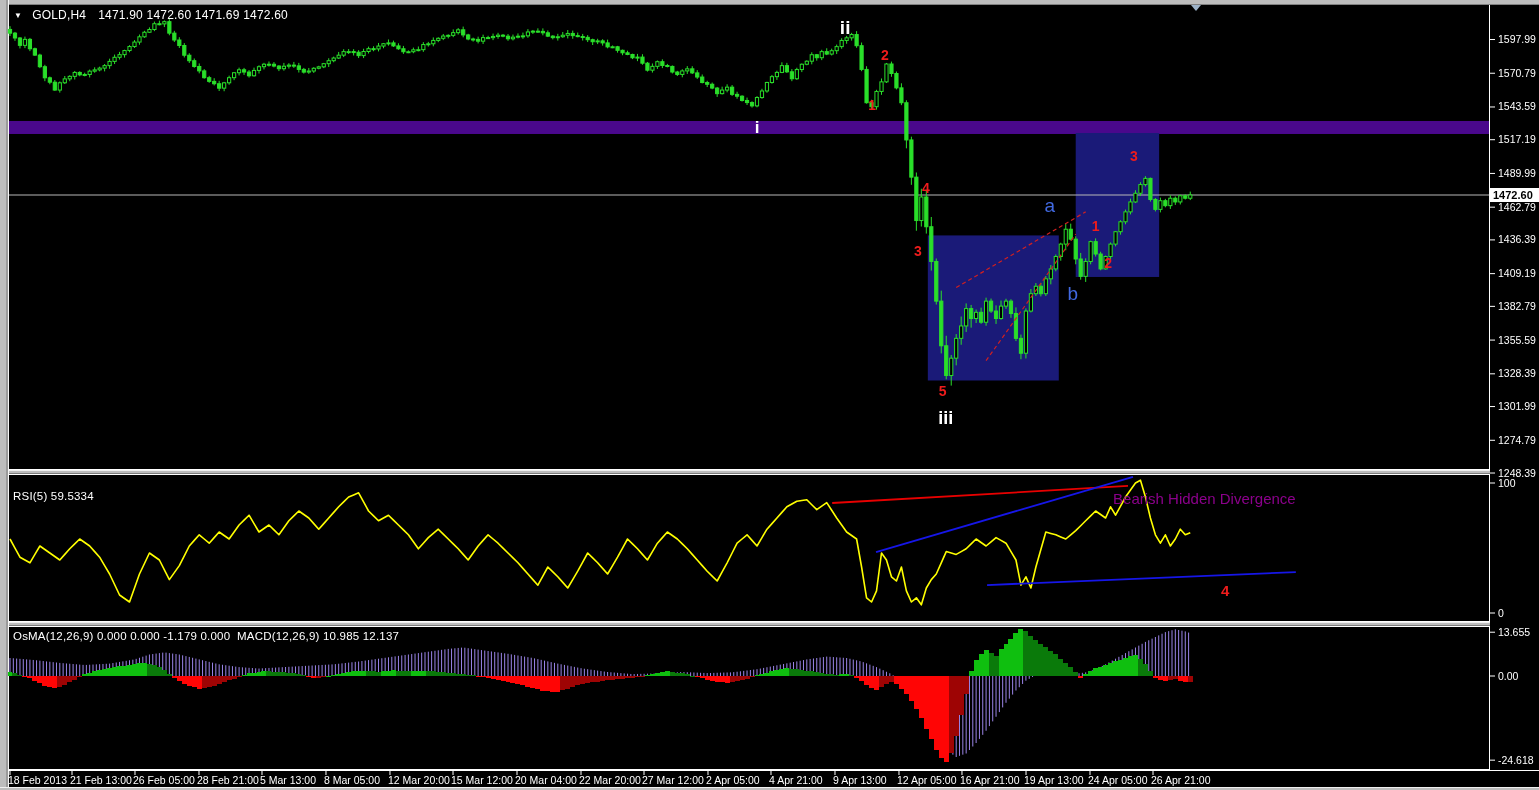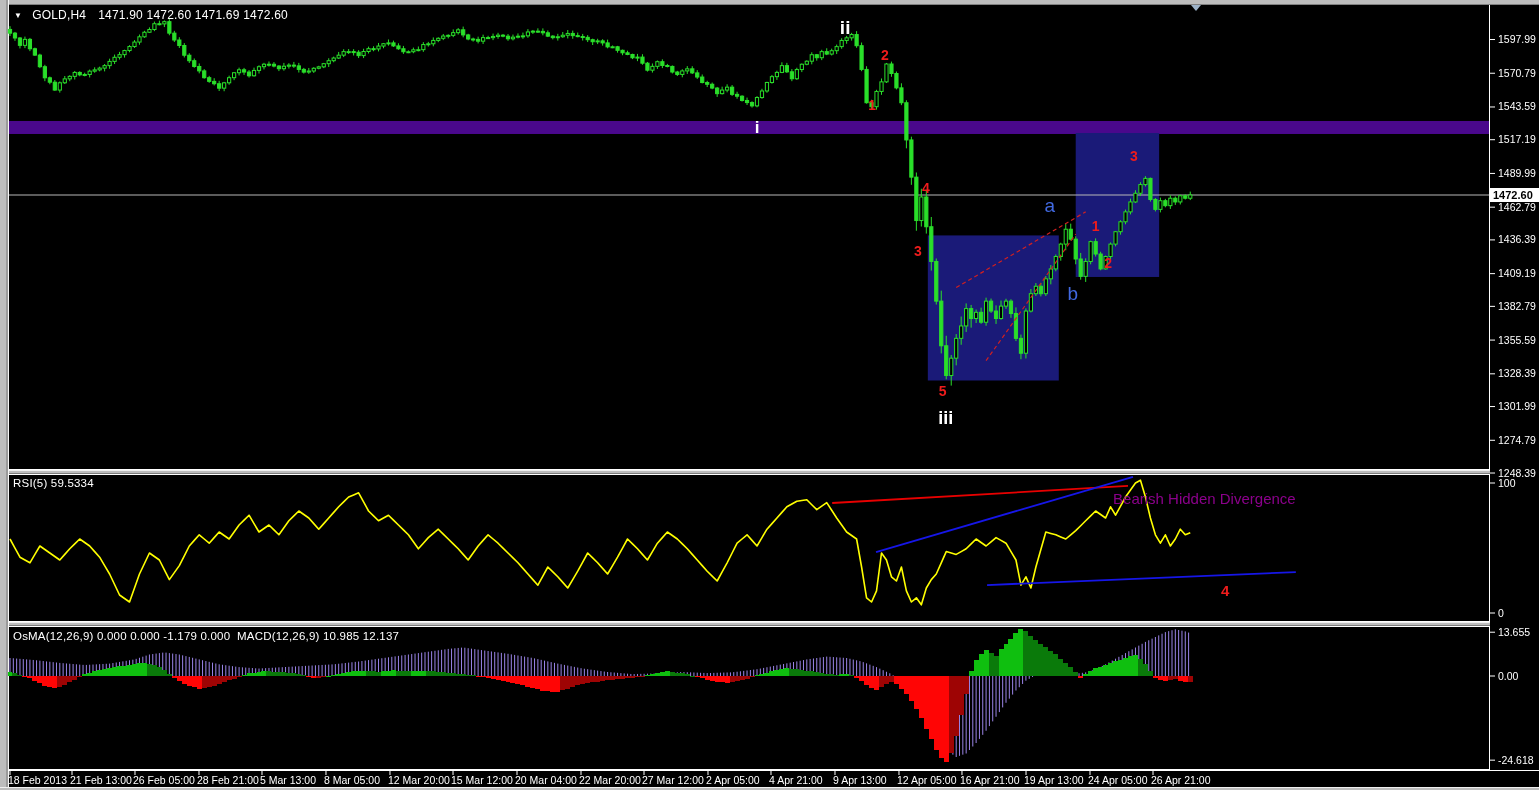--- a/index.html
+++ b/index.html
@@ -14,21 +14,21 @@
   .bg-rsi{left:8px;top:474px;width:1482px;height:148px;}
   .bg-osma{left:8px;top:626px;width:1482px;height:144px;}
   .bg-axis{left:1490px;top:4px;width:49px;height:766px;background:#000;border:none;}
   .bg-time{left:8px;top:770px;width:1531px;height:17px;background:#000;border:none;}
   .splitter{position:absolute;left:8px;width:1482px;height:4px;background:#bdbdbd;
             border-top:1px solid #efefef;border-bottom:1px solid #7d7d7d;box-sizing:border-box;}
   .sp1{top:470px;} .sp2{top:622px;}
   svg#plot{position:absolute;left:0;top:0;z-index:5;}
   .hdr{position:absolute;z-index:8;color:#fff;font-size:11.5px;white-space:pre;letter-spacing:.2px;}
   .hdr-main{left:14px;top:8px;font-size:12px;}
-  .hdr-rsi{left:13px;top:477px;}
+  .hdr-rsi{left:13px;top:490px;}
   .hdr-osma{left:13px;top:630px;text-align:right;}
   .tri{display:inline-block;font-size:8px;vertical-align:1px;margin-right:10px;color:#fff;cursor:pointer;}
   .sym{margin-right:12px;}
 </style>
 </head>
 <body>
 
 <div class="root">
   <div class="panel-bg bg-main"></div>
   <div class="panel-bg bg-rsi"></div>

